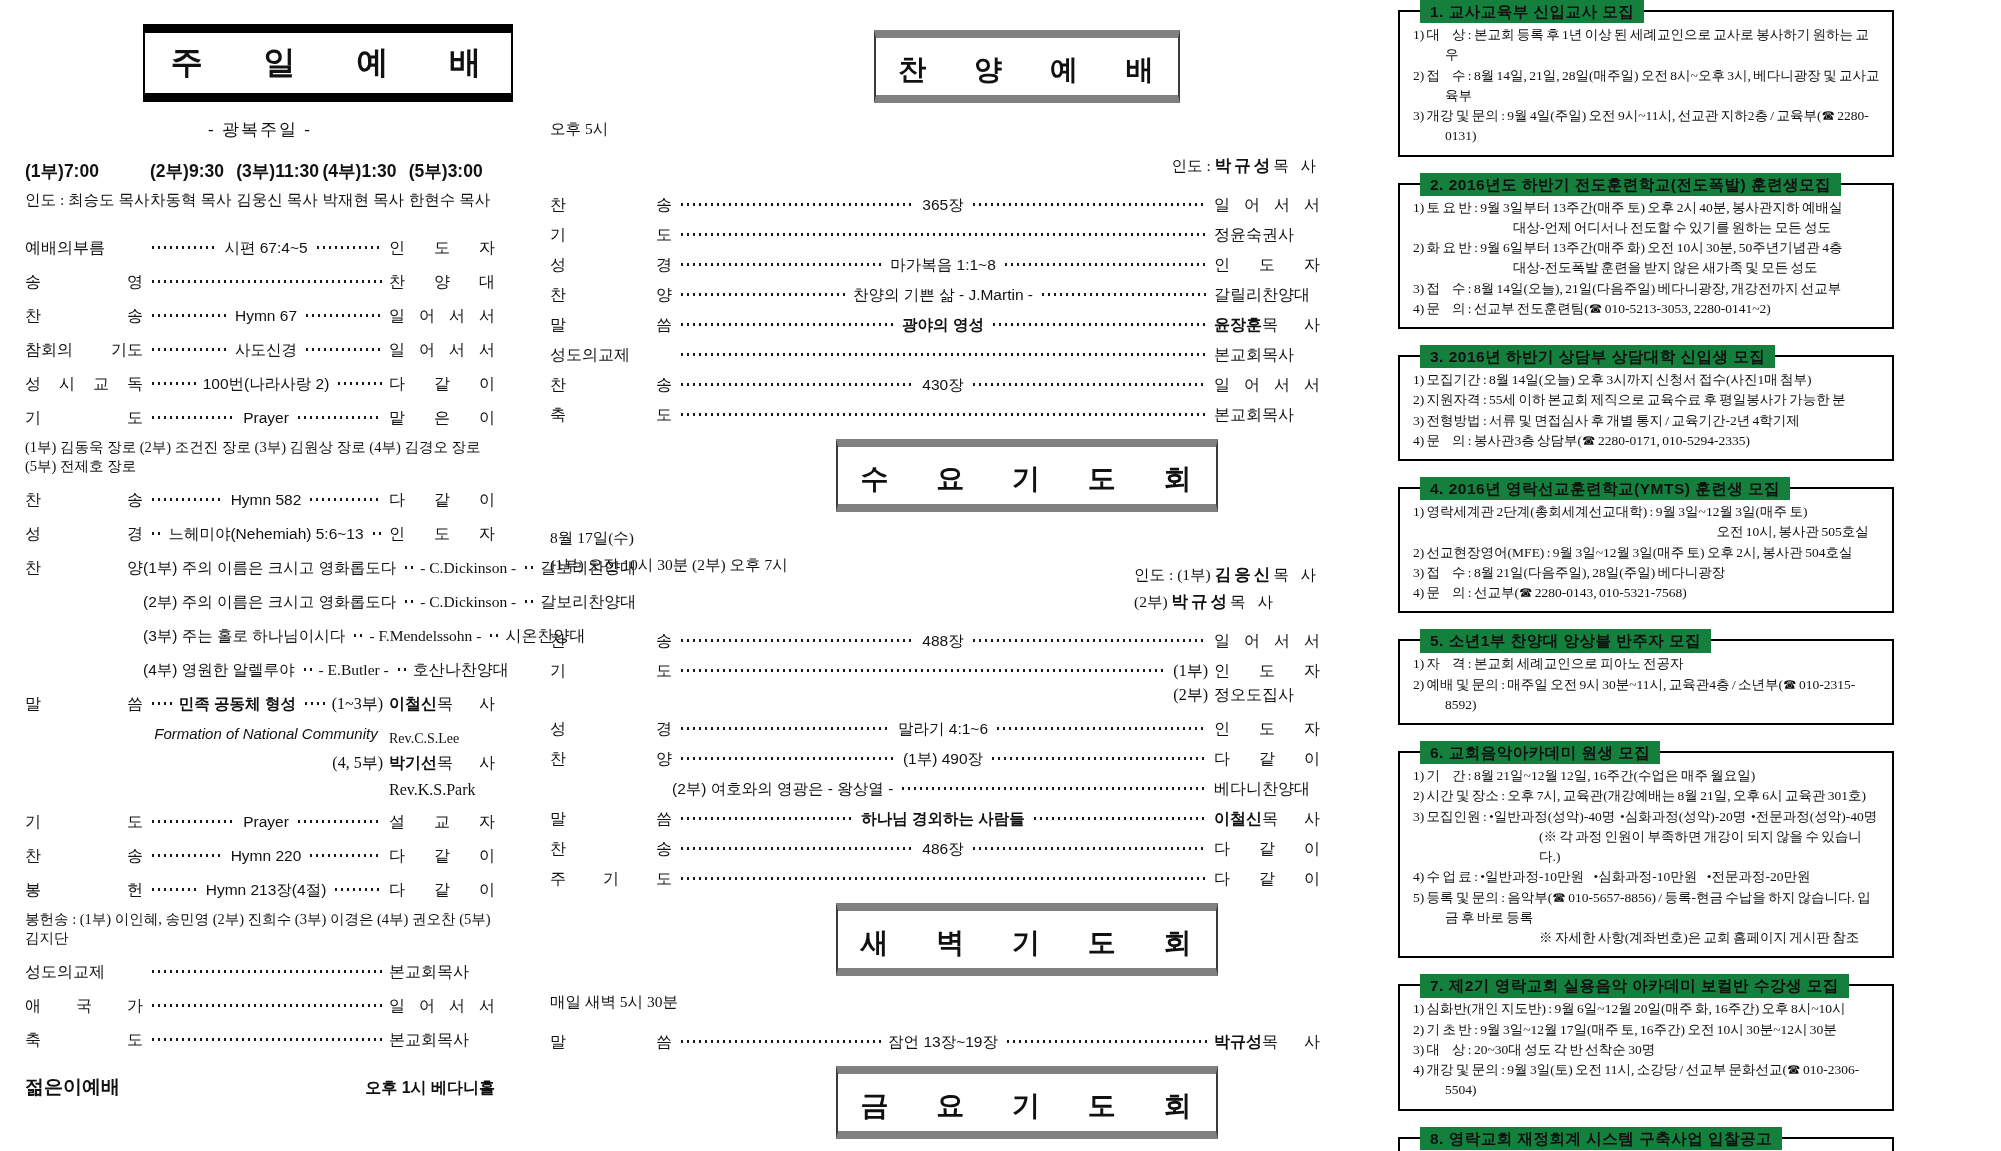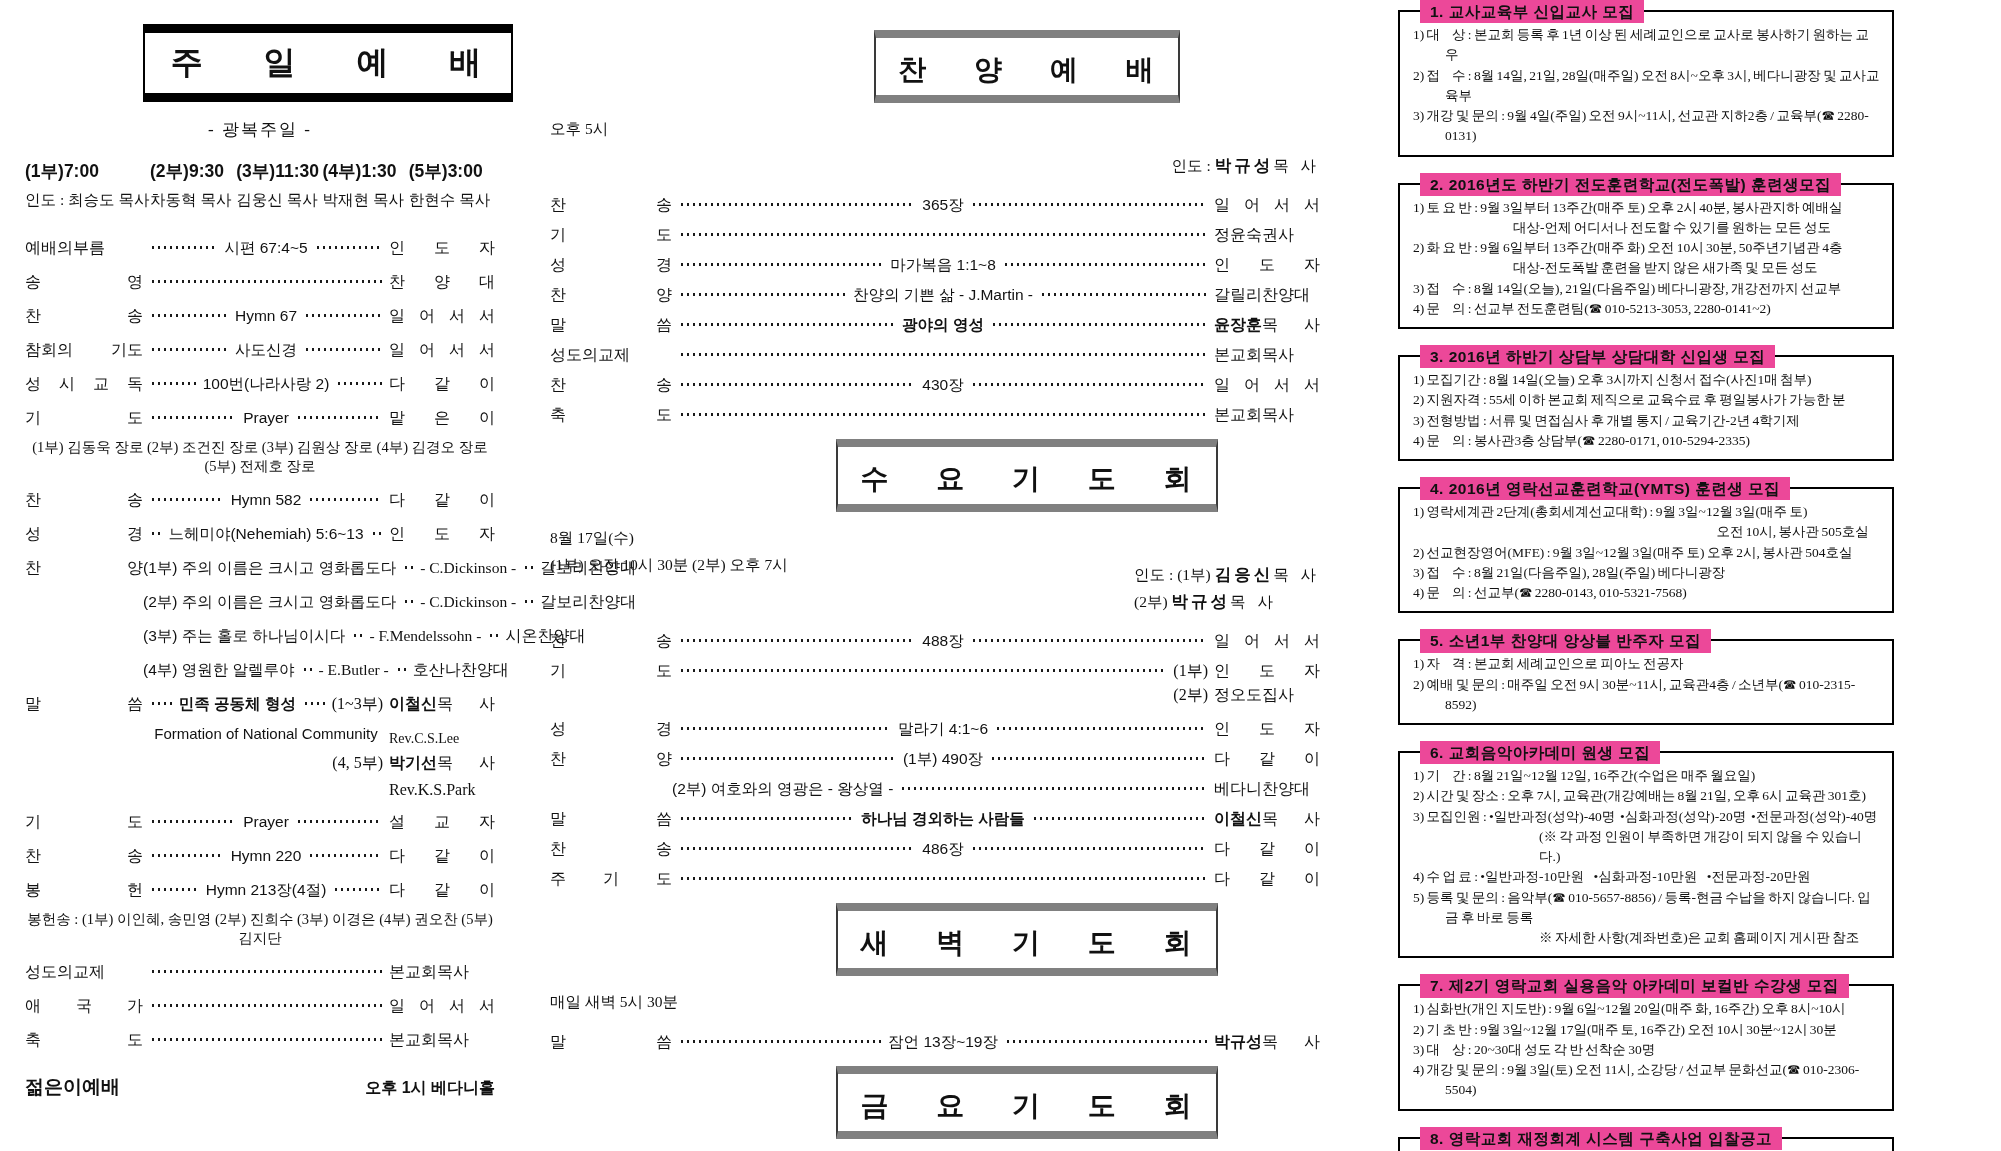--- a/index.html
+++ b/index.html
@@ -43,43 +43,43 @@
   .col-mid .w-row { margin-bottom:9px; }
   .w-label { width:118px; flex-shrink:0; text-align:justify; text-align-last:justify; }
   .col-mid .w-label { width:122px; }
   .dots { flex:1 1 14px; height:3px; align-self:center; margin:0 7px; min-width:10px;
           background-image:radial-gradient(circle, #1a1a1a 1.15px, transparent 1.35px);
           background-size:6px 3px; background-repeat:repeat-x; background-position:left center; }
   .w-c1 { font-family:"Liberation Sans", sans-serif; font-size:15.5px; white-space:nowrap; }
   .w-c2 { font-size:15.5px; white-space:nowrap; }
   .w-rpre { margin-right:6px; white-space:nowrap; }
   .w-right { width:106px; flex-shrink:0; text-align:justify; text-align-last:justify; }
-  .w-centerline { text-align:center; font-size:14.5px; margin:-3px 0 13px; }
+  .w-centerline { font-size:14.5px; margin:-3px 0 13px; }
   .w-crline { display:flex; align-items:center; margin:-8px 0 11px; font-size:15px; }
   .w-crline .spacer { width:118px; flex-shrink:0; }
-  .w-cr-center { flex:1; text-align:center; font-family:"Liberation Sans", sans-serif; }
+  .w-cr-center { flex:1; text-align:center; font-family:"Liberation Sans", sans-serif;font-style:italic; }
   .w-right-plain { width:106px; flex-shrink:0; font-size:14px;margin-top:12px; }
   .w-rline { display:flex; justify-content:flex-end; align-items:center; margin:-5px 0 12px; font-size:16px; }
   .w-hrow { display:flex; justify-content:space-between; align-items:baseline;
             font-family:"Liberation Sans", sans-serif; font-weight:bold; margin:24px 0 14px; }
   .w-htitle { font-size:19px; }
   .w-hright { font-size:16px; }
 
   
   .sec-head { display:flex; justify-content:space-between; font-size:15.5px; margin:0 0 12px; }
   .sec-left div { margin-bottom:6px; }
   .sec-right { text-align:left;margin-top:36px; }
   .sec-right > div { margin-bottom:5px; }
   .sec-right .ln { font-family:"Liberation Sans", sans-serif; font-weight:bold; font-size:16.5px; letter-spacing:3px; }
   .sec-right .lsuf { letter-spacing:4px; }
 
   
   .notice { position:relative; border:2px solid #000; margin-bottom:26px;
             padding:13px 10px 8px 13px; font-size:13.5px; line-height:1.5; }
-  .notice-title { position:absolute; top:-12px; left:20px; background:#ec4899; padding:0 10px;
+  .notice-title { position:absolute; top:-12px; left:20px; background:#15803d; padding:0 10px;
                   font-family:"Liberation Sans", sans-serif; font-weight:bold; font-size:15.5px;
                   white-space:nowrap; letter-spacing:0.5px; }
   .notice-line { white-space:pre-wrap; padding-left:32px; text-indent:-32px; word-spacing:-1px; }
   .notice-line.ind1 { padding-left:100px; text-indent:0; }
   .notice-line.ind2 { padding-left:290px; text-indent:0;text-align:center; }
   .notice-line.ind3 { padding-left:126px; text-indent:0; }
 </style>
 </head>
 <body>
 

